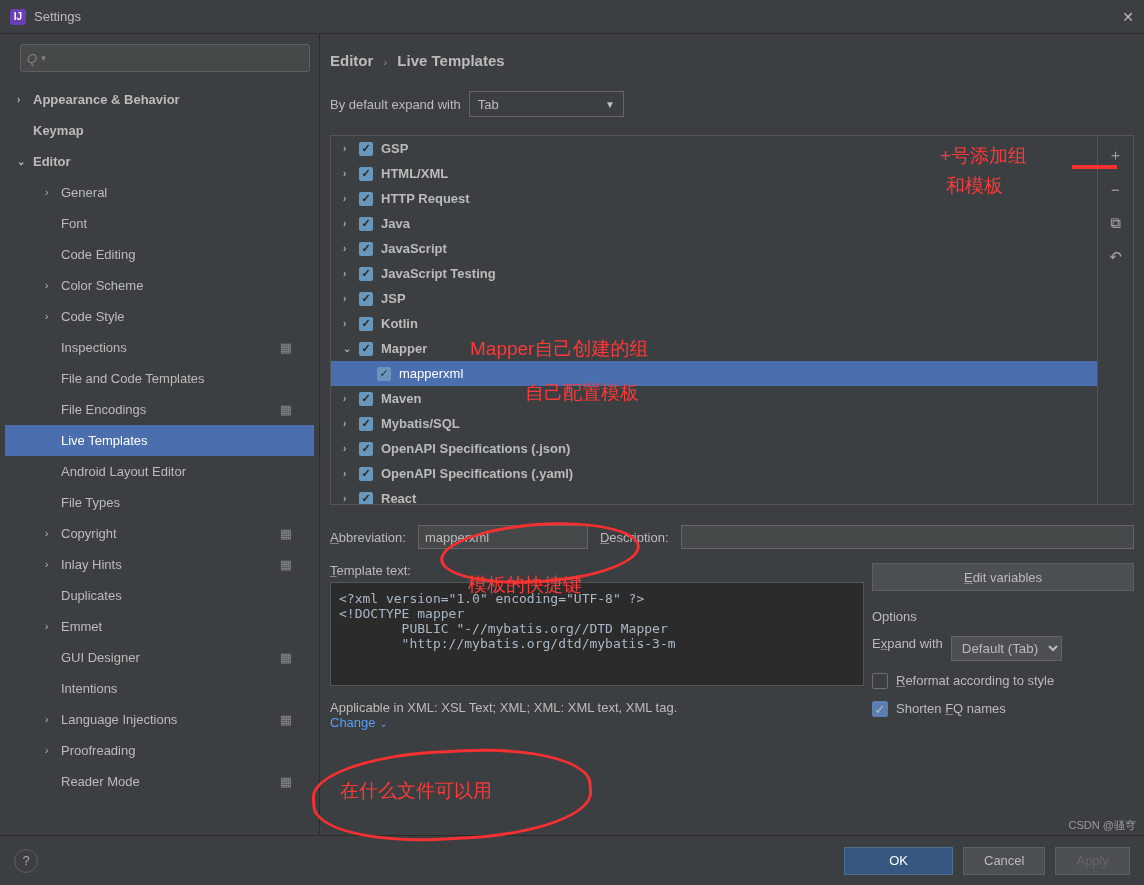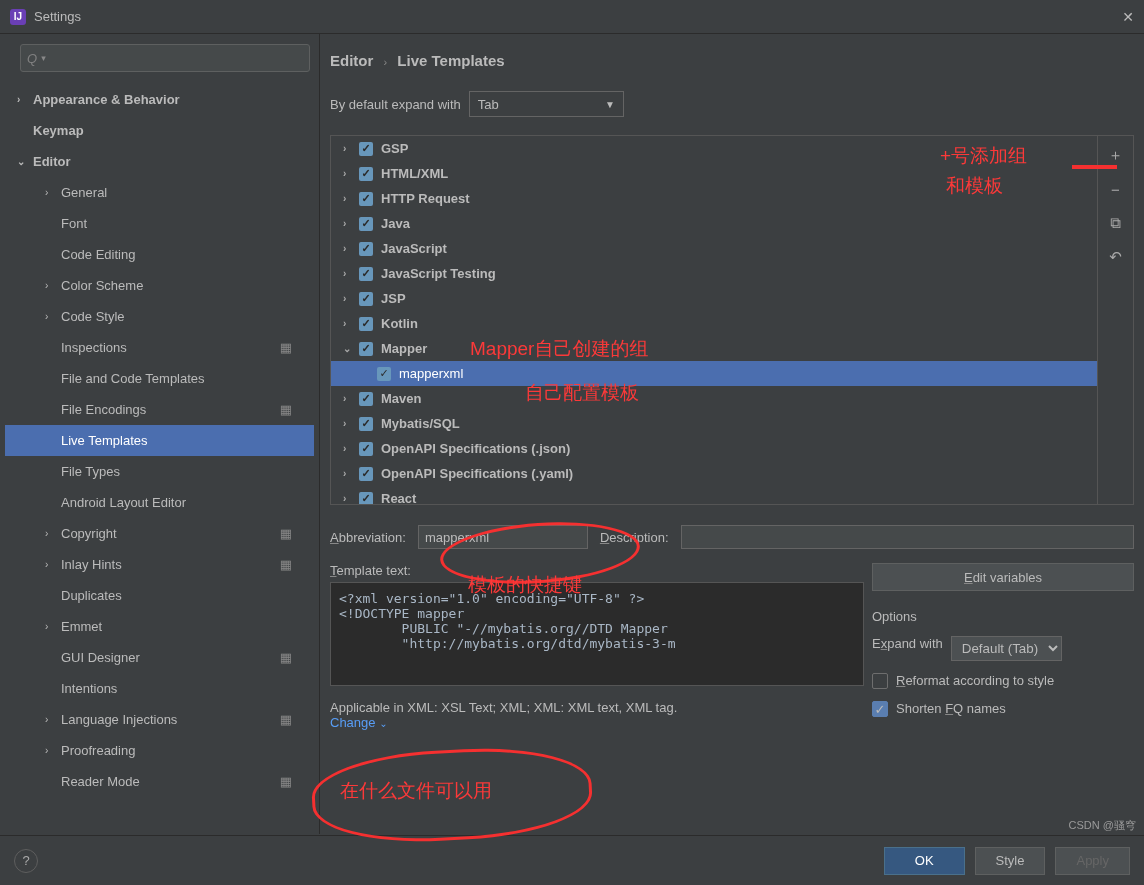--- a/index.html
+++ b/index.html
@@ -49,21 +49,21 @@
 .opts .orow { display: flex; margin-top: 12px; gap: 8px;}
 .opts select { background: #4c5052; border: 1px solid #646464; color: #bbb; padding: 3px 6px;}
 .opts .chkbox { width: 16px; height: 16px; border: 1px solid #6e6e6e; border-radius: 2px; display: flex; align-items: center; justify-content: center;}
 .opts .chkbox.on { background: #5a7eb0; border-color: #5a7eb0;}
 .applicable { padding: 14px 0 0 0; }
 .applicable .change { color: #589df6; cursor: pointer; display: inline-block;}
 .footer { position: absolute; bottom: 0; left: 0; right: 0; height: 50px; border-top: 1px solid #2b2b2b; display: flex; align-items: center; padding: 0 14px; background: #3c3f41;}
 .footer .help { width: 24px; height: 24px; border: 1px solid #5e5e5e; border-radius: 50%; display: flex; align-items: center; justify-content: center; color: #aaa;}
 .footer .spacer { flex: 1;}
 .footer .fbtn { height: 28px; padding: 0 20px; border: 1px solid #5e6060; background: #4c5052; color: #bbb; margin-left: 10px; display: flex; align-items: center; cursor: pointer;}
-.footer .fbtn.primary { background: #365880; border-color: #4a708b; color: #fff; padding: 0 30px;}
+.footer .fbtn.primary { background: #365880; border-color: #4a708b; color: #fff; padding: 0 44px;}
 .footer .fbtn.disabled { color: #666;}
 .annot { position: absolute; color: #fb3939; font-size: 19px; pointer-events: none; font-family: "Microsoft YaHei", sans-serif;}
 .annot-circle { position: absolute; border: 3px solid #f53030; border-radius: 50%; pointer-events: none; background: transparent;}
 .annot-line { position: absolute; background: #f53030; height: 4px; pointer-events: none;}
 .u { text-decoration: underline; text-decoration-color: #888;}
 .watermark { position: absolute; right: 8px; bottom: 52px; color: #9a9a9a; font-size: 11px; }
 </style>
 </head>
 <body>
 
@@ -126,25 +126,25 @@
           <span class="arr"></span>
           <span>File Encodings</span>
           <span class="gear">▦</span>
         </div>
         <div class="tree-row l1 selected">
           <span class="arr"></span>
           <span>Live Templates</span>
         </div>
         <div class="tree-row l1">
           <span class="arr"></span>
+          <span>Android Layout Editor</span>
+        </div>
+        <div class="tree-row l1">
+          <span class="arr"></span>
           <span>File Types</span>
-        </div>
-        <div class="tree-row l1">
-          <span class="arr"></span>
-          <span>Android Layout Editor</span>
         </div>
         <div class="tree-row l1">
           <span class="arr">›</span>
           <span>Copyright</span>
           <span class="gear">▦</span>
         </div>
         <div class="tree-row l1">
           <span class="arr">›</span>
           <span>Inlay Hints</span>
           <span class="gear">▦</span>
@@ -321,21 +321,21 @@
         </div>
       </div>
     </div>
   </div>
 </div>
 
 <div class="footer">
   <div class="help">?</div>
   <div class="spacer"></div>
   <div class="fbtn primary">OK</div>
-  <div class="fbtn">Style</div>
+  <div class="fbtn">Cancel</div>
   <div class="fbtn disabled">Apply</div>
 </div>
 
 <div class="annot" style="top:143px; left:940px;">+号添加组</div>
 <div class="annot" style="top:173px; left:946px;">和模板</div>
 <div class="annot-line" style="top:165px; left:1072px; width:45px;"></div>
 <div class="annot" style="top:336px; left:470px;">Mapper自己创建的组</div>
 <div class="annot" style="top:380px; left:525px;">自己配置模板</div>
 <div class="annot-circle" style="top:523px; left:440px; width:200px; height:60px; transform:rotate(-4deg);"></div>
 <div class="annot" style="top:572px; left:468px;">模板的快捷键</div>

